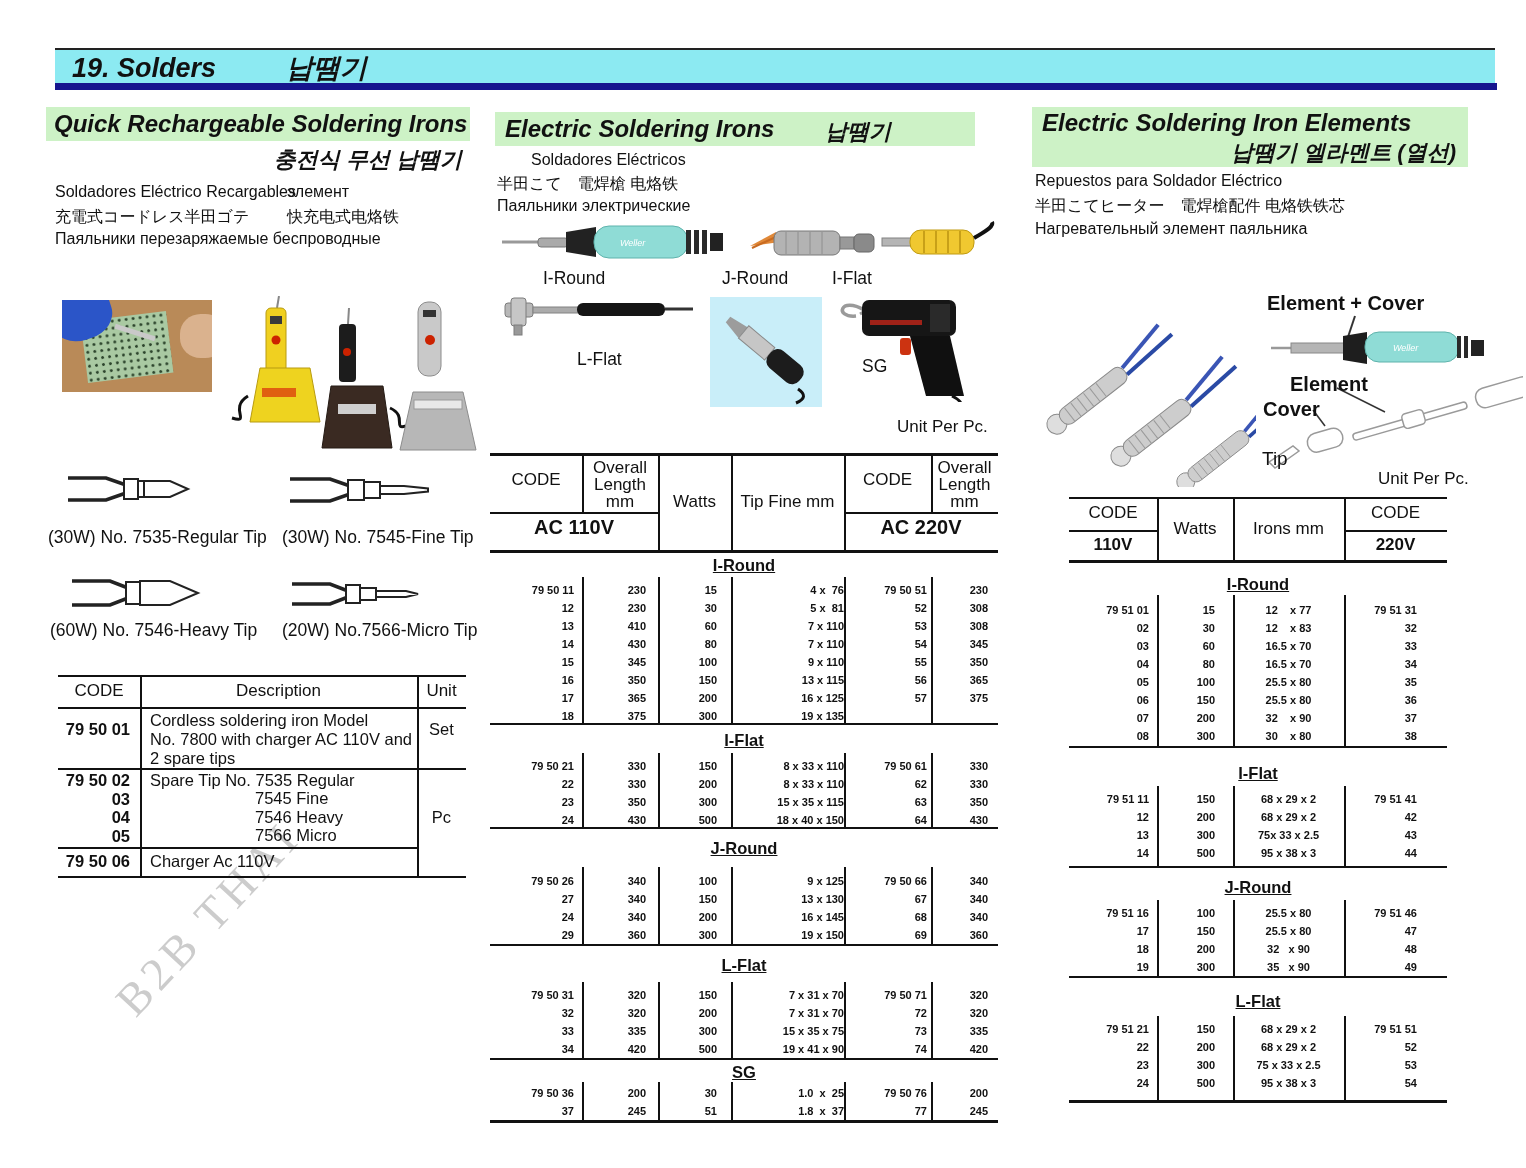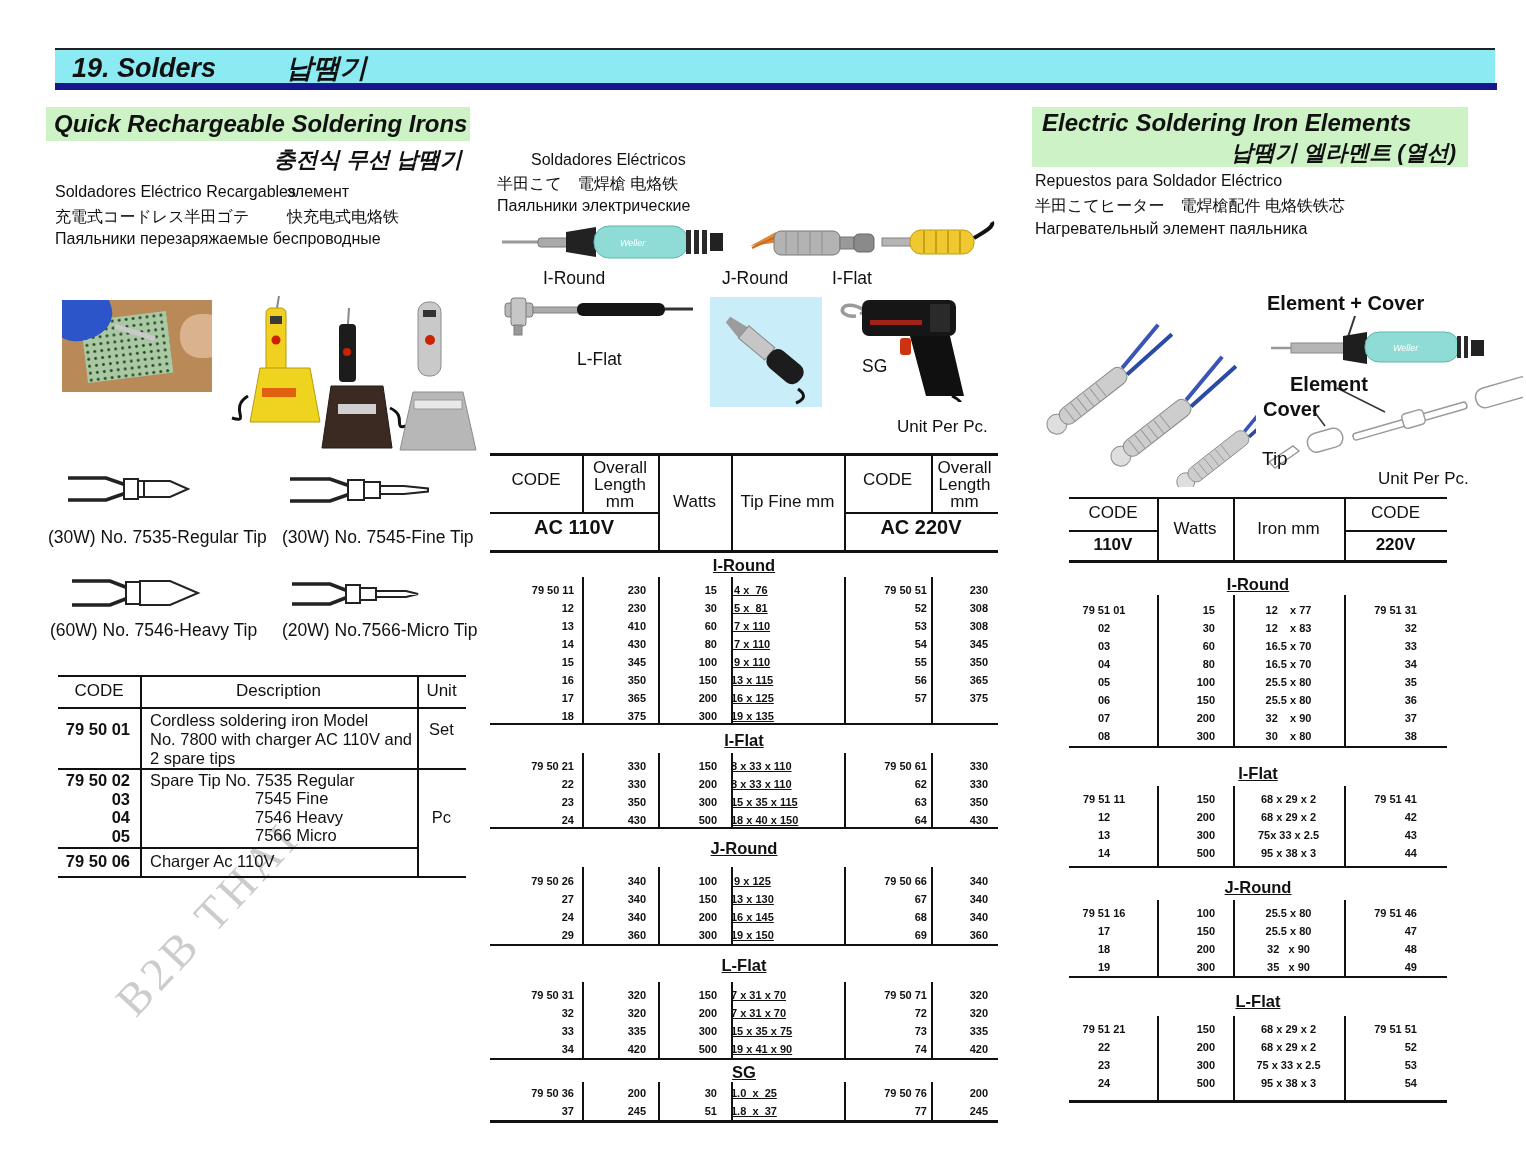--- a/index.html
+++ b/index.html
@@ -30,24 +30,24 @@
   .hbold{font-weight:bold;font-size:20px;}
   .sec{position:absolute;left:0;right:0;border-bottom:2px solid #111;box-sizing:border-box;}
   .stitle{position:absolute;left:0;right:0;text-align:center;}
   .stitle span{font-weight:bold;font-size:16.5px;text-decoration:underline;}
   .rows{position:absolute;left:0;right:0;}
   .r2row,.r3row{display:flex;height:18px;font-weight:bold;font-size:11px;line-height:18px;}
   .c{flex:none;box-sizing:border-box;}
   .c20{width:92px;text-align:right;padding-right:8px;}
   .c21{width:76px;text-align:right;padding-right:12px;}
   .c22{width:73px;text-align:right;padding-right:14px;}
-  .c23{width:113px;text-align:left;white-space:pre;text-decoration:underline;}
+  .c23{width:113px;text-align:right;white-space:pre;}
   .c24{width:87px;text-align:right;padding-right:4px;}
   .c25{width:67px;text-align:right;padding-right:10px;}
-  .c30{width:88px;text-align:center;padding-right:18px;}
+  .c30{width:88px;text-align:right;padding-right:8px;}
   .c31{width:76px;text-align:right;padding-right:18px;}
   .c32{width:111px;text-align:center;white-space:pre;}
   .c33{width:103px;text-align:right;padding-right:30px;}
   
   .t1cell{position:absolute;font-size:16.5px;line-height:19px;}
   .t1code{font-weight:bold;text-align:right;}
   
   .photo{position:absolute;left:62px;top:300px;width:150px;height:92px;background:#b98a58;overflow:hidden;}
   .photo .pcb{position:absolute;left:22px;top:16px;width:86px;height:62px;background:#a9c9a2;transform:rotate(-7deg);
     background-image:radial-gradient(#2d452d 1.3px, transparent 1.5px);background-size:7px 7px;}
@@ -174,20 +174,24 @@
         <div>7545 Fine</div>
         <div>7546 Heavy</div>
         <div>7566 Micro</div>
       </div>
     <div class="t1cell" style="left:359px;width:49px;top:133px;text-align:center;">Pc</div>
 
     <div class="t1cell t1code" style="left:0;width:72px;top:177px;">79 50 06</div>
     <div class="t1cell" style="left:92px;top:177px;">Charger Ac 110V</div>
   </div>
 
+  <div class="sec-band green" style="left:495px;top:112px;width:480px;height:34px;">
+    <span class="t-big" style="position:absolute;left:10px;top:3px;">Electric Soldering Irons</span>
+    <span class="t-ko" style="position:absolute;left:330px;top:5px;">납땜기</span>
+  </div>
   <div class="tr" style="left:497px;top:151px;margin-left:34px;">Soldadores Eléctricos</div>
   <div class="tr" style="left:497px;top:174px;">半田こて　電焊槍 电烙铁</div>
   <div class="tr" style="left:497px;top:197px;">Паяльники электрические</div>
 
   <svg class="abs" style="left:500px;top:220px;" width="225" height="44" viewBox="0 0 225 44">
     <path d="M2 22 H42" stroke="#999" stroke-width="3"></path>
     <rect x="38" y="18" width="30" height="9" rx="3" fill="#aaa" stroke="#777"></rect>
     <polygon points="66,12 96,7 96,37 66,32" fill="#222"></polygon>
     <rect x="94" y="6" width="94" height="32" rx="15" fill="#8fdcd6" stroke="#5fb3ac"></rect>
     <text x="120" y="26" font-size="9" font-style="italic" fill="#fff">Weller</text>
@@ -589,21 +593,21 @@
     <div class="hl" style="top:0;"></div>
     <div class="hl" style="top:63px;height:3px;"></div>
     <div class="hl" style="top:33px;left:0;width:88px;right:auto;"></div>
     <div class="hl" style="top:33px;left:275px;width:103px;right:auto;"></div>
     <div class="vl" style="left:88px;top:0;height:63px;"></div>
     <div class="vl" style="left:164px;top:0;height:63px;"></div>
     <div class="vl" style="left:275px;top:0;height:63px;"></div>
     <div class="hcell" style="left:0;width:88px;top:7px;">CODE</div>
     <div class="hcell" style="left:0;width:88px;top:39px;font-weight:bold;">110V</div>
     <div class="hcell" style="left:88px;width:76px;top:23px;">Watts</div>
-    <div class="hcell" style="left:164px;width:111px;top:23px;">Iron mm</div>
+    <div class="hcell" style="left:164px;width:111px;top:23px;">Irons mm</div>
     <div class="hcell" style="left:275px;width:103px;top:7px;">CODE</div>
     <div class="hcell" style="left:275px;width:103px;top:39px;font-weight:bold;">220V</div>
 
     <div class="sec" style="top:66px;height:185px;">
       <div class="stitle" style="top:12px;"><span>I-Round</span></div>
       <div class="vl" style="left:88px;top:32px;bottom:0;"></div>
         <div class="vl" style="left:164px;top:32px;bottom:0;"></div>
         <div class="vl" style="left:275px;top:32px;bottom:0;"></div>
       <div class="rows" style="top:38px;">
           <div class="r3row">

